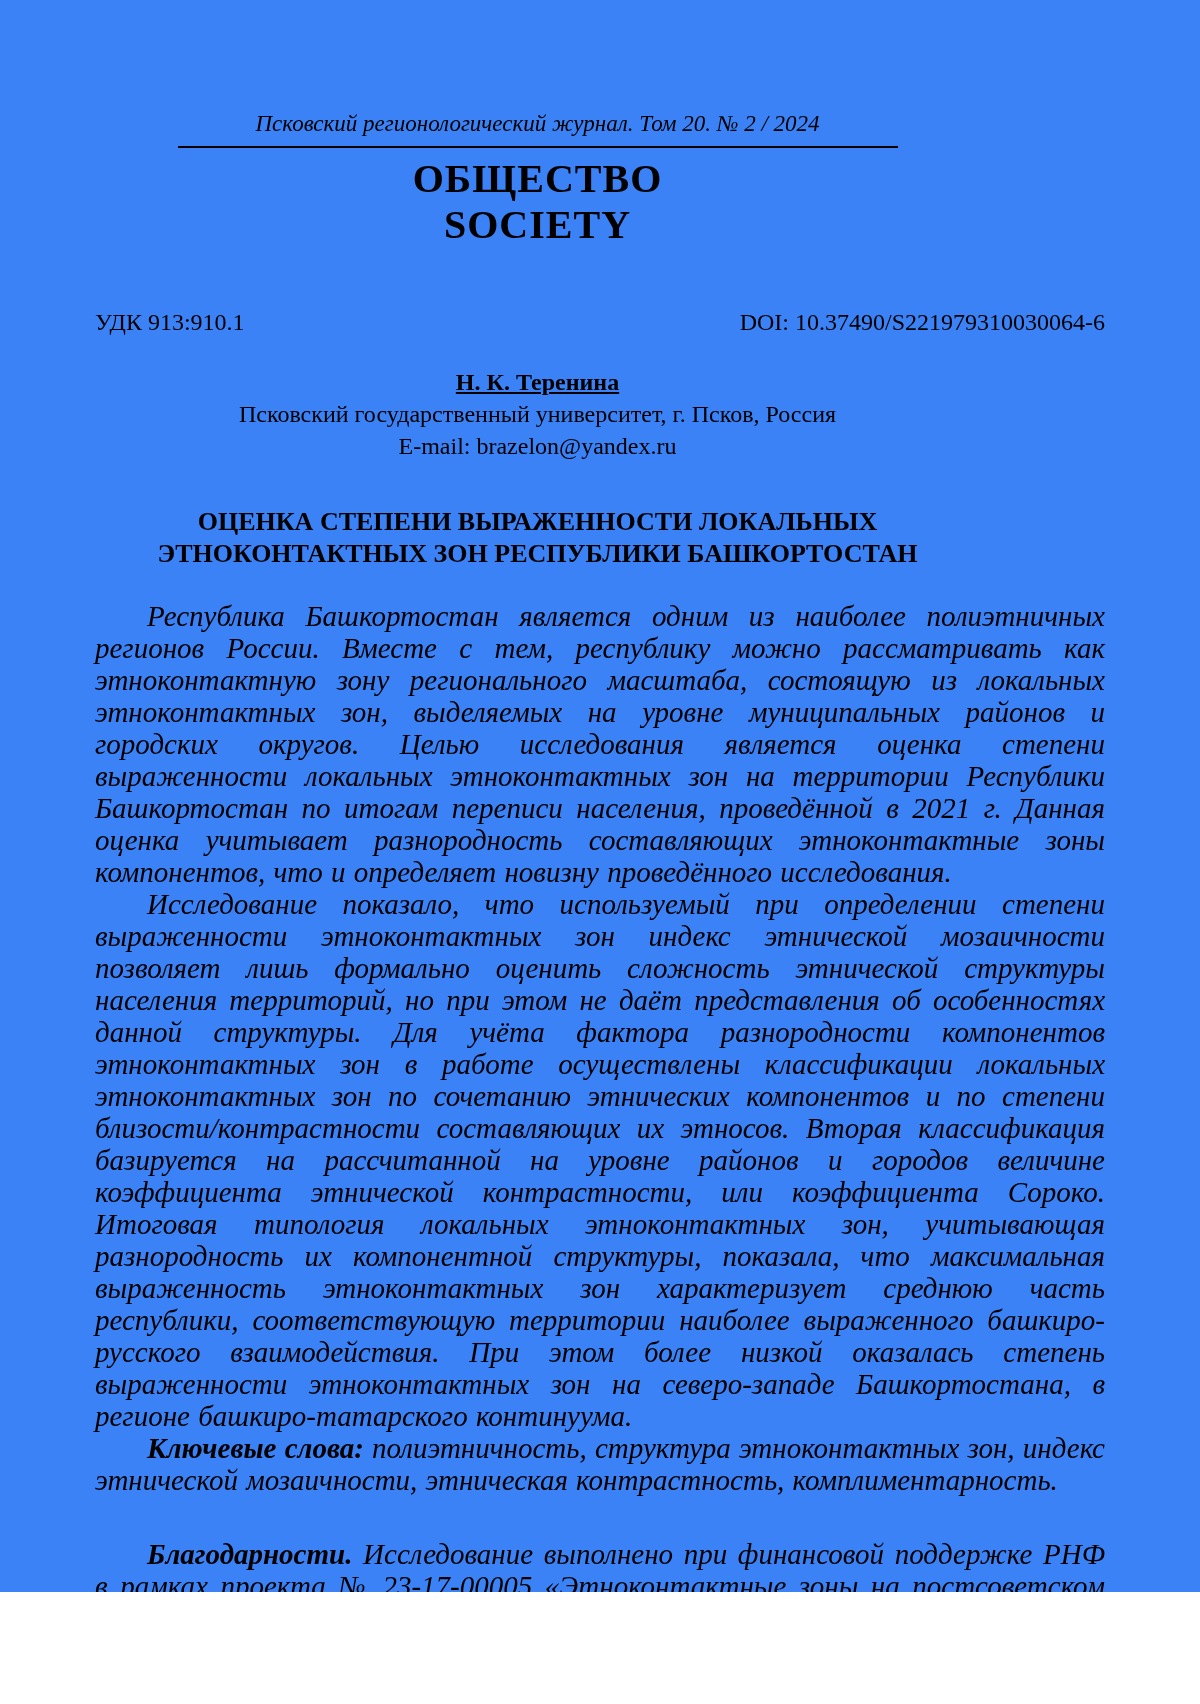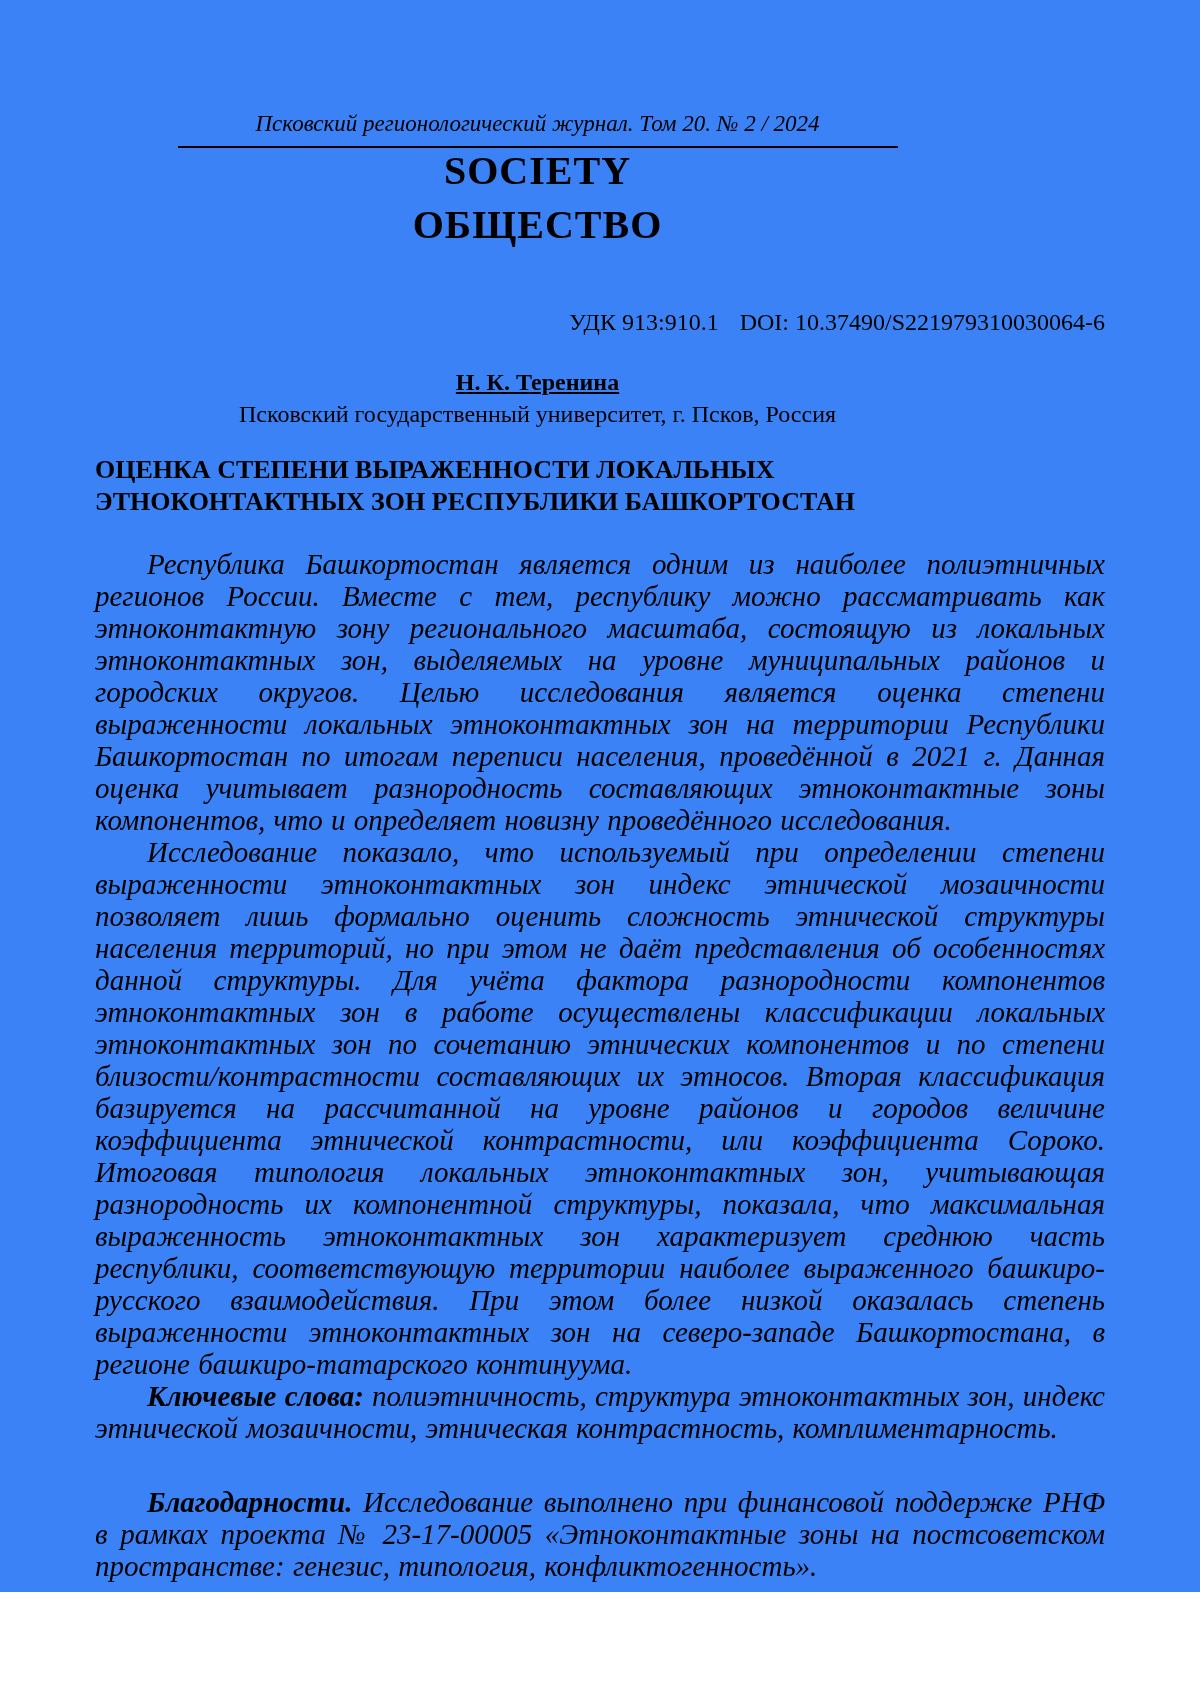--- a/index.html
+++ b/index.html
@@ -34,34 +34,34 @@
     font-weight: bold;
     font-size: 40px;
     line-height: 46px;
     letter-spacing: 1px;
   }
   .section-title.ru { margin-top: 8px; }
 
   .meta-row {
     margin-top: 60px;
     display: flex;
-    justify-content: flex-end;
+    justify-content: space-between;
     align-items: baseline;
     font-size: 24px;
     line-height: 28px;
-    gap: 21px;
   }
 
   .author-block { margin-top: 30px; text-align: center; }
   .author-name { font-weight: bold; font-size: 24px; line-height: 32px; text-decoration: underline; }
   .author-affiliation { font-size: 24px; line-height: 32px; }
   .author-email { font-size: 24px; line-height: 32px; }
 
   .article-title {
-    margin-top: 24px;
+    margin-top: 44px;
+    text-align: center;
     font-weight: bold;
     font-size: 26px;
     line-height: 32px;
   }
 
   .abstract { margin-top: 30px; }
   .abstract p {
     font-style: italic;
     font-size: 29px;
     line-height: 32px;
@@ -81,32 +81,33 @@
 </style>
 </head>
 <body>
 
 <div class="page">
 
   <div class="cz">
     <div class="running-head">
       <span>Псковский регионологический журнал. Том 20. № 2 / 2024</span>
     </div>
+    <div class="section-title ru">ОБЩЕСТВО</div>
     <div class="section-title en">SOCIETY</div>
-    <div class="section-title ru">ОБЩЕСТВО</div>
   </div>
 
   <div class="meta-row">
     <span>УДК 913:910.1</span>
     <span>DOI: 10.37490/S221979310030064-6</span>
   </div>
 
   <div class="cz author-block">
     <div class="author-name">Н. К. Теренина</div>
     <div class="author-affiliation">Псковский государственный университет, г. Псков, Россия</div>
+    <div class="author-email">E-mail: brazelon@yandex.ru</div>
   </div>
 
   <div class="cz">
     <h1 class="article-title"><span>ОЦЕНКА СТЕПЕНИ ВЫРАЖЕННОСТИ ЛОКАЛЬНЫХ</span><br><span>ЭТНОКОНТАКТНЫХ ЗОН РЕСПУБЛИКИ БАШКОРТОСТАН</span></h1>
   </div>
 
   <div class="abstract">
     <p>Республика Башкортостан является одним из наиболее полиэтничных регионов России. Вместе с тем, республику можно рассматривать как этноконтактную зону регионального масштаба, состоящую из локальных этноконтактных зон, выделяемых на уровне муниципальных районов и городских округов. Целью исследования является оценка степени выраженности локальных этноконтактных зон на территории Республики Башкортостан по итогам переписи населения, проведённой в 2021 г. Данная оценка учитывает разнородность составляющих этноконтактные зоны компонентов, что и определяет новизну проведённого исследования.</p>
     <p>Исследование показало, что используемый при определении степени выраженности этноконтактных зон индекс этнической мозаичности позволяет лишь формально оценить сложность этнической структуры населения территорий, но при этом не даёт представления об особенностях данной структуры. Для учёта фактора разнородности компонентов этноконтактных зон в работе осуществлены классификации локальных этноконтактных зон по сочетанию этнических компонентов и по степени близости/контрастности составляющих их этносов. Вторая классификация базируется на рассчитанной на уровне районов и городов величине коэффициента этнической контрастности, или коэффициента Сороко. Итоговая типология локальных этноконтактных зон, учитывающая разнородность их компонентной структуры, показала, что максимальная выраженность этноконтактных зон характеризует среднюю часть республики, соответствующую территории наиболее выраженного башкиро-русского взаимодействия. При этом более низкой оказалась степень выраженности этноконтактных зон на северо-западе Башкортостана, в регионе башкиро-татарского континуума.</p>
     <p><span class="inline-label">Ключевые слова:</span> <span>полиэтничность, структура этноконтактных зон, индекс этнической мозаичности, этническая контрастность, комплиментарность.</span></p>

